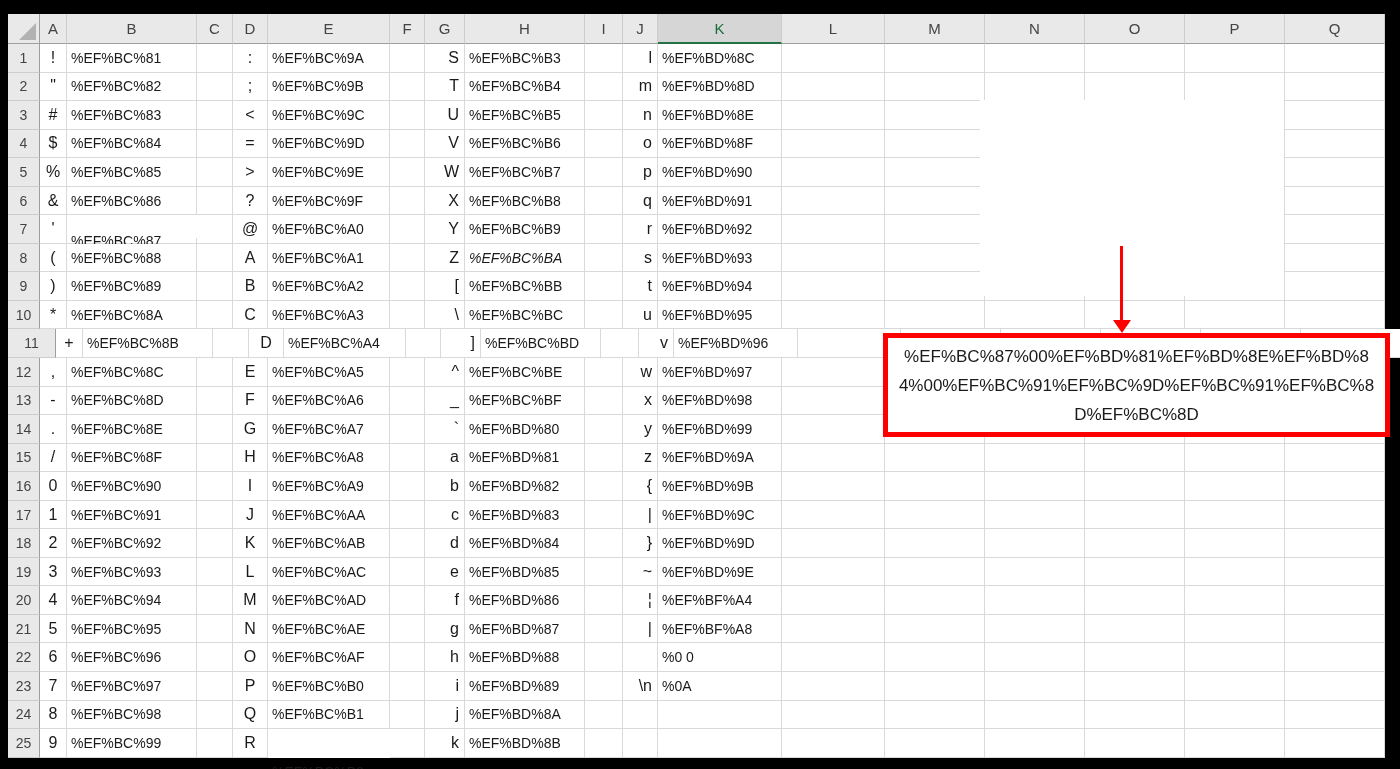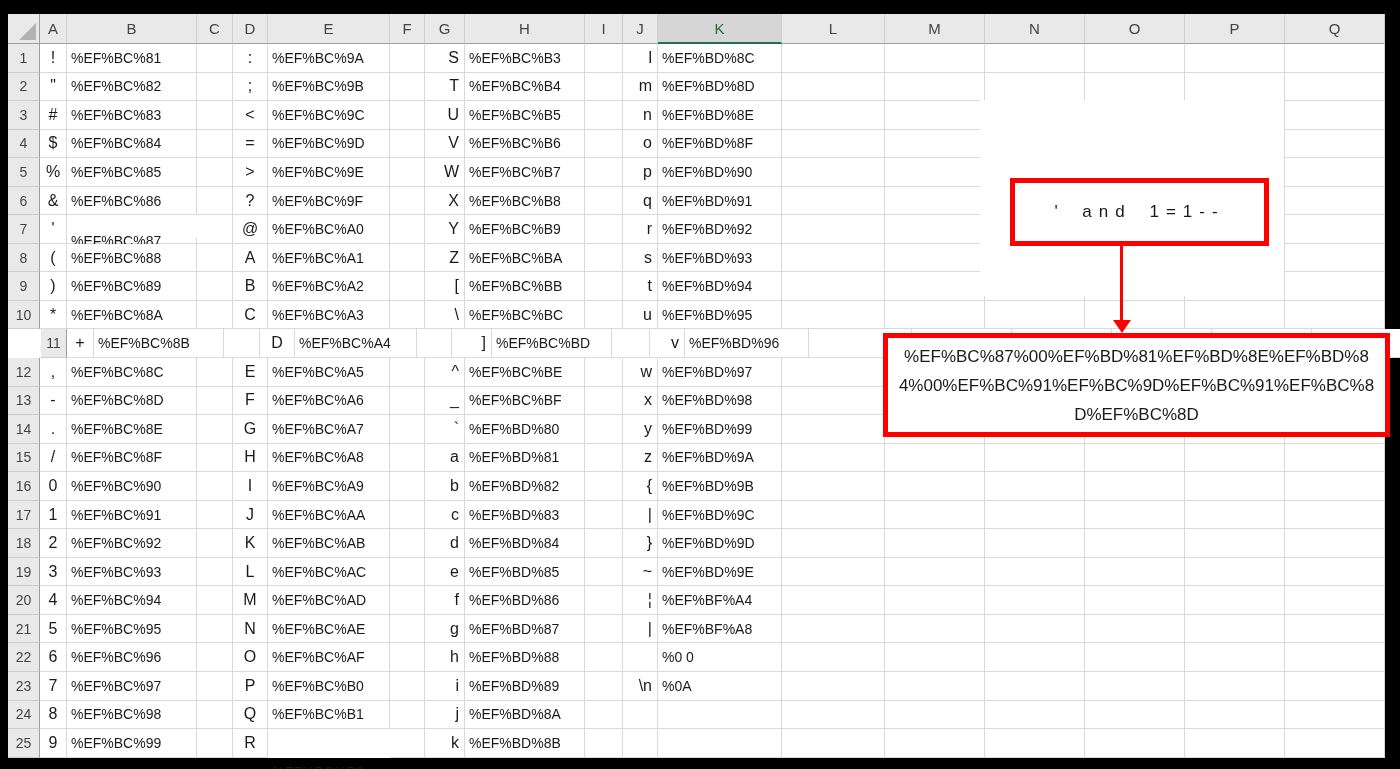--- a/index.html
+++ b/index.html
@@ -254,21 +254,21 @@
         </div>
         <div class="grid-row">
           <div class="row-header" style="width: 32px;">8</div>
           <div class="cell char" style="width: 27px;">(</div>
           <div class="cell code" style="width: 130px;">%EF%BC%88</div>
           <div class="cell" style="width: 36px;"></div>
           <div class="cell char" style="width: 35px;">A</div>
           <div class="cell code" style="width: 122px;">%EF%BC%A1</div>
           <div class="cell" style="width: 35px;"></div>
           <div class="cell char-r" style="width: 40px;">Z</div>
-          <div class="cell code" style="width: 120px;">%EF%BC%BA</div>
+          <div class="cell code" style="width: 120px; font-style: italic;">%EF%BC%BA</div>
           <div class="cell" style="width: 38px;"></div>
           <div class="cell char-r" style="width: 35px;">s</div>
           <div class="cell code" style="width: 124px;">%EF%BD%93</div>
           <div class="cell" style="width: 103px;"></div>
           <div class="cell" style="width: 100px;"></div>
           <div class="cell" style="width: 100px;"></div>
           <div class="cell" style="width: 100px;"></div>
           <div class="cell" style="width: 100px;"></div>
           <div class="cell" style="width: 100px;"></div>
         </div>
@@ -306,21 +306,21 @@
           <div class="cell char-r" style="width: 35px;">u</div>
           <div class="cell code" style="width: 124px;">%EF%BD%95</div>
           <div class="cell" style="width: 103px;"></div>
           <div class="cell" style="width: 100px;"></div>
           <div class="cell" style="width: 100px;"></div>
           <div class="cell" style="width: 100px;"></div>
           <div class="cell" style="width: 100px;"></div>
           <div class="cell" style="width: 100px;"></div>
         </div>
         <div class="grid-row">
-          <div class="row-header" style="width: 26px; margin-left: 33px;">11</div>
+          <div class="row-header" style="width: 48px;">11</div>
           <div class="cell char" style="width: 27px;">+</div>
           <div class="cell code" style="width: 130px;">%EF%BC%8B</div>
           <div class="cell" style="width: 36px;"></div>
           <div class="cell char" style="width: 35px;">D</div>
           <div class="cell code" style="width: 122px;">%EF%BC%A4</div>
           <div class="cell" style="width: 35px;"></div>
           <div class="cell char-r" style="width: 40px;">]</div>
           <div class="cell code" style="width: 120px;">%EF%BC%BD</div>
           <div class="cell" style="width: 38px;"></div>
           <div class="cell char-r" style="width: 35px;">v</div>
@@ -609,23 +609,20 @@
           <div class="cell" style="width: 100px;"></div>
           <div class="cell" style="width: 100px;"></div>
           <div class="cell" style="width: 100px;"></div>
           <div class="cell" style="width: 100px;"></div>
           <div class="cell" style="width: 100px;"></div>
         </div>
       </div>
 
     <div class="callout-bg"></div>
 
-    <div class="payload-box">
-      <span>' and 1=1--</span>
-    </div>
 
     <div class="arrow-line"></div>
     <div class="arrow-head"></div>
 
     <div class="encoded-box">
       <span>%EF%BC%87%00%EF%BD%81%EF%BD%8E%EF%BD%84%00%EF%BC%91%EF%BC%9D%EF%BC%91%EF%BC%8D%EF%BC%8D</span>
     </div>
 
   </div>
 </div>

